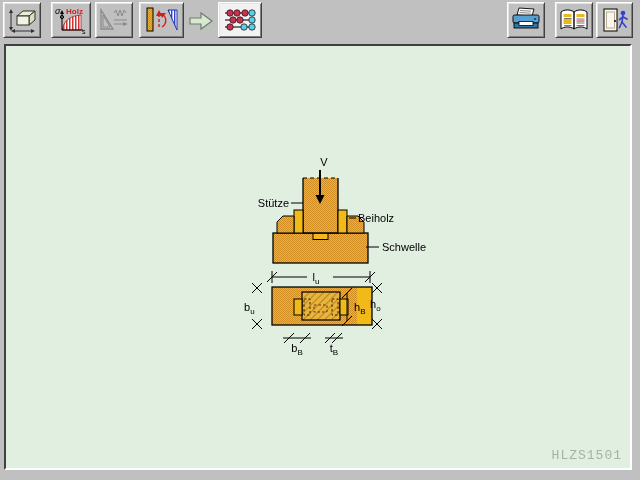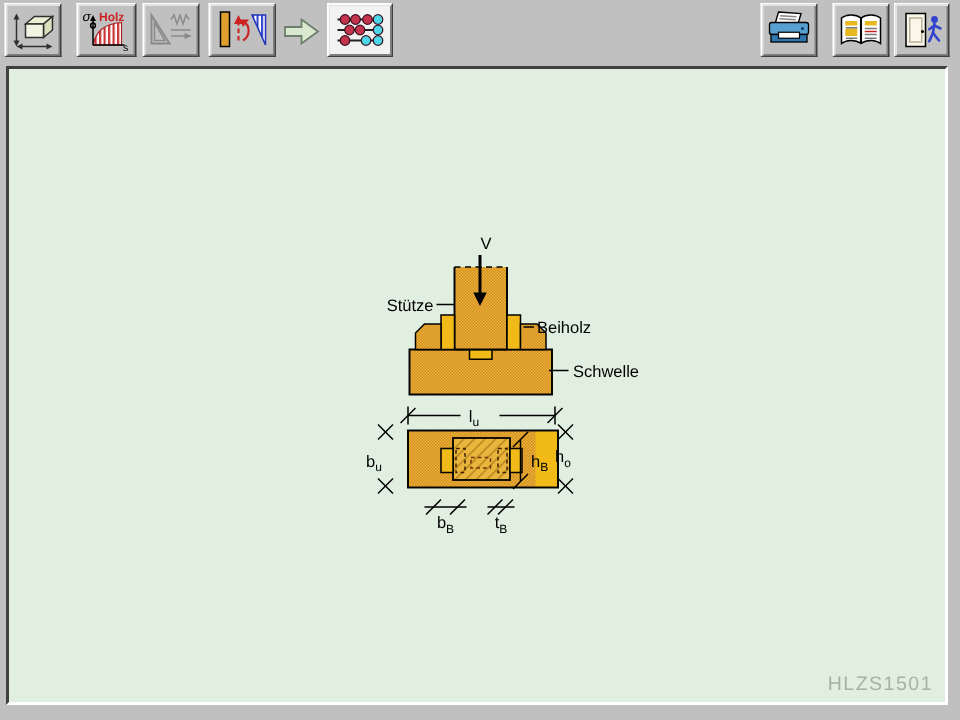--- a/index.html
+++ b/index.html
@@ -15,21 +15,21 @@
   .tb-btn.light{background:#f2f2f2;}
   .tb-arrow{position:absolute;left:188px;top:9px;width:26px;height:24px;}
 
   
   .canvas{position:absolute;left:4px;top:44px;width:624px;height:422px;
           background:var(--canvas,#e0efe0);
           border-top:2px solid #404040;border-left:2px solid #404040;
           border-right:2px solid #ffffff;border-bottom:2px solid #ffffff;}
   .canvas svg.diagram{position:absolute;left:0;top:0;}
   .code{position:absolute;right:8px;bottom:5px;
-        font-family:Liberation Sans, sans-serif;font-size:13px;
+        font-family:Liberation Mono, monospace;font-size:13px;
         color:#a6b2a6;letter-spacing:1px;}
 
   
   .dlabel{font-family:"Liberation Sans",sans-serif;font-size:11px;fill:#000;}
   .sub{font-size:8px;}
   .dimline{stroke:#000;stroke-width:1;}
   .outline{stroke:#000;stroke-width:1.3;fill:none;}
 </style>
 </head>
 <body>

